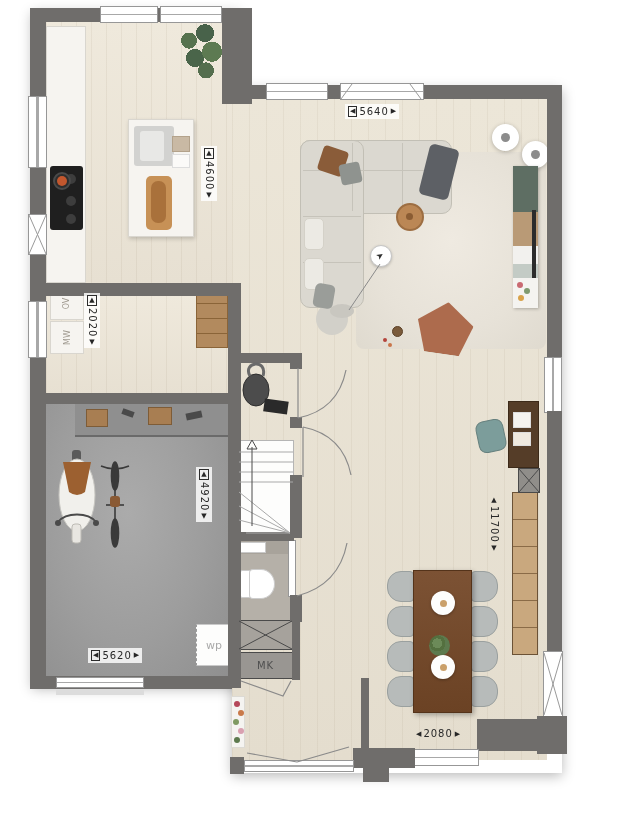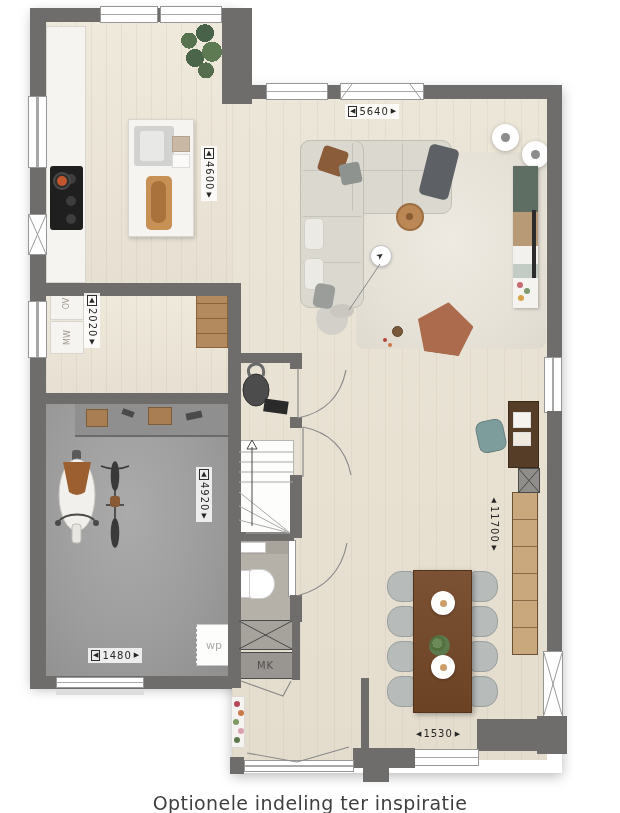--- a/index.html
+++ b/index.html
@@ -297,28 +297,27 @@
     <span class="val">2020</span>
     <span class="arr">▼</span>
   </div>
   <div class="a dim dim-v" style="left:196px;top:467px;">
     <span class="arr boxed">▲</span>
     <span class="val">4920</span>
     <span class="arr">▼</span>
   </div>
   <div class="a dim dim-h" style="left:88px;top:648px;">
     <span class="arr boxed">◀</span>
-    <span class="val">1480</span>
+    <span class="val">5620</span>
     <span class="arr">▶</span>
   </div>
   <div class="a dim dim-v nobg" style="left:486px;top:495px;">
     <span class="arr">▲</span>
     <span class="val">11700</span>
     <span class="arr">▼</span>
   </div>
   <div class="a dim dim-h nobg" style="left:413px;top:727px;">
     <span class="arr">◀</span>
-    <span class="val">1530</span>
+    <span class="val">2080</span>
     <span class="arr">▶</span>
   </div>
 
-  <div class="a caption" style="left:0;top:792px;">Optionele indeling ter inspiratie</div>
 </div>
 
 </body></html>

